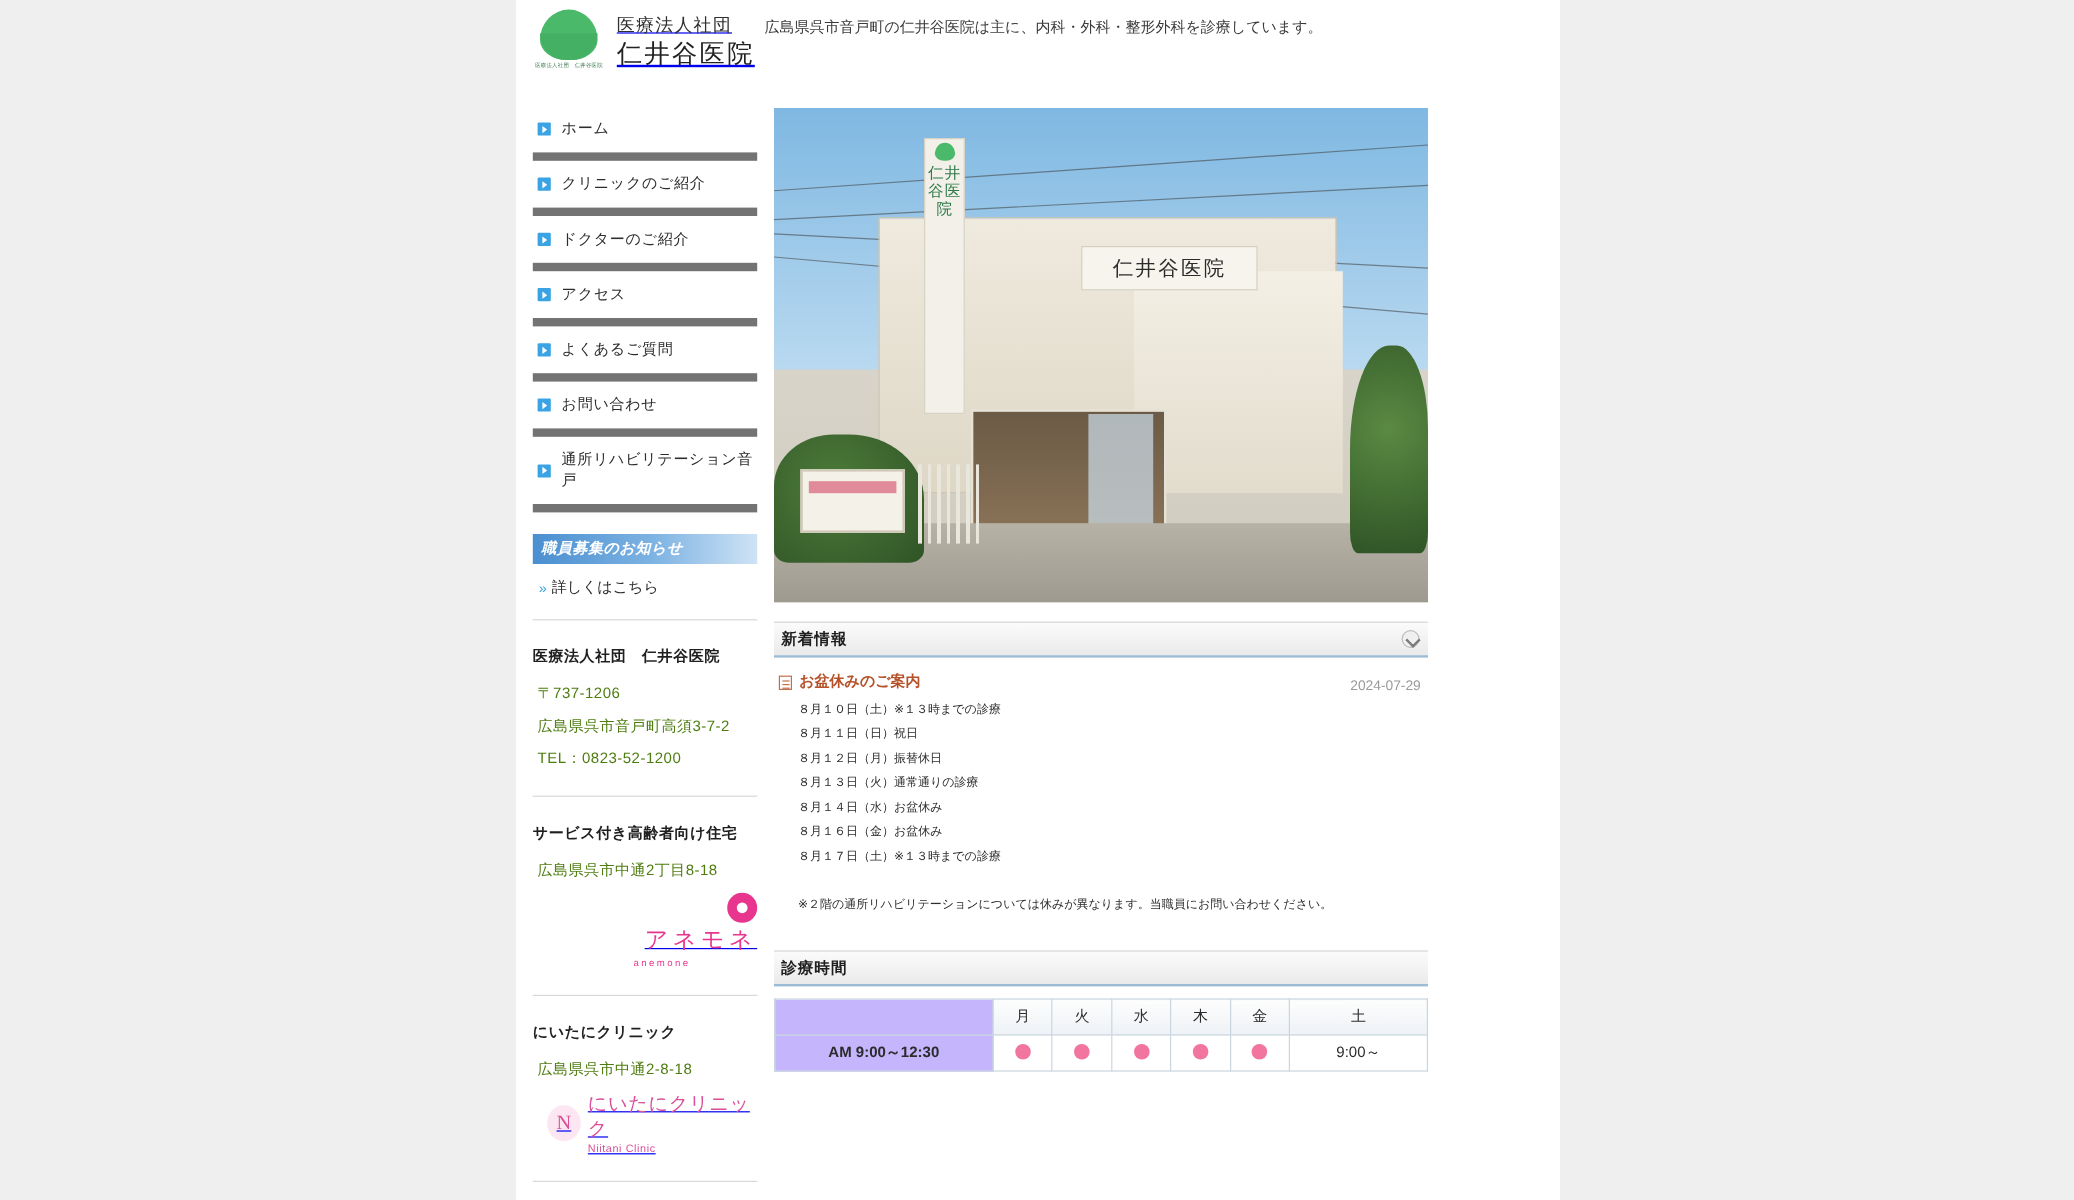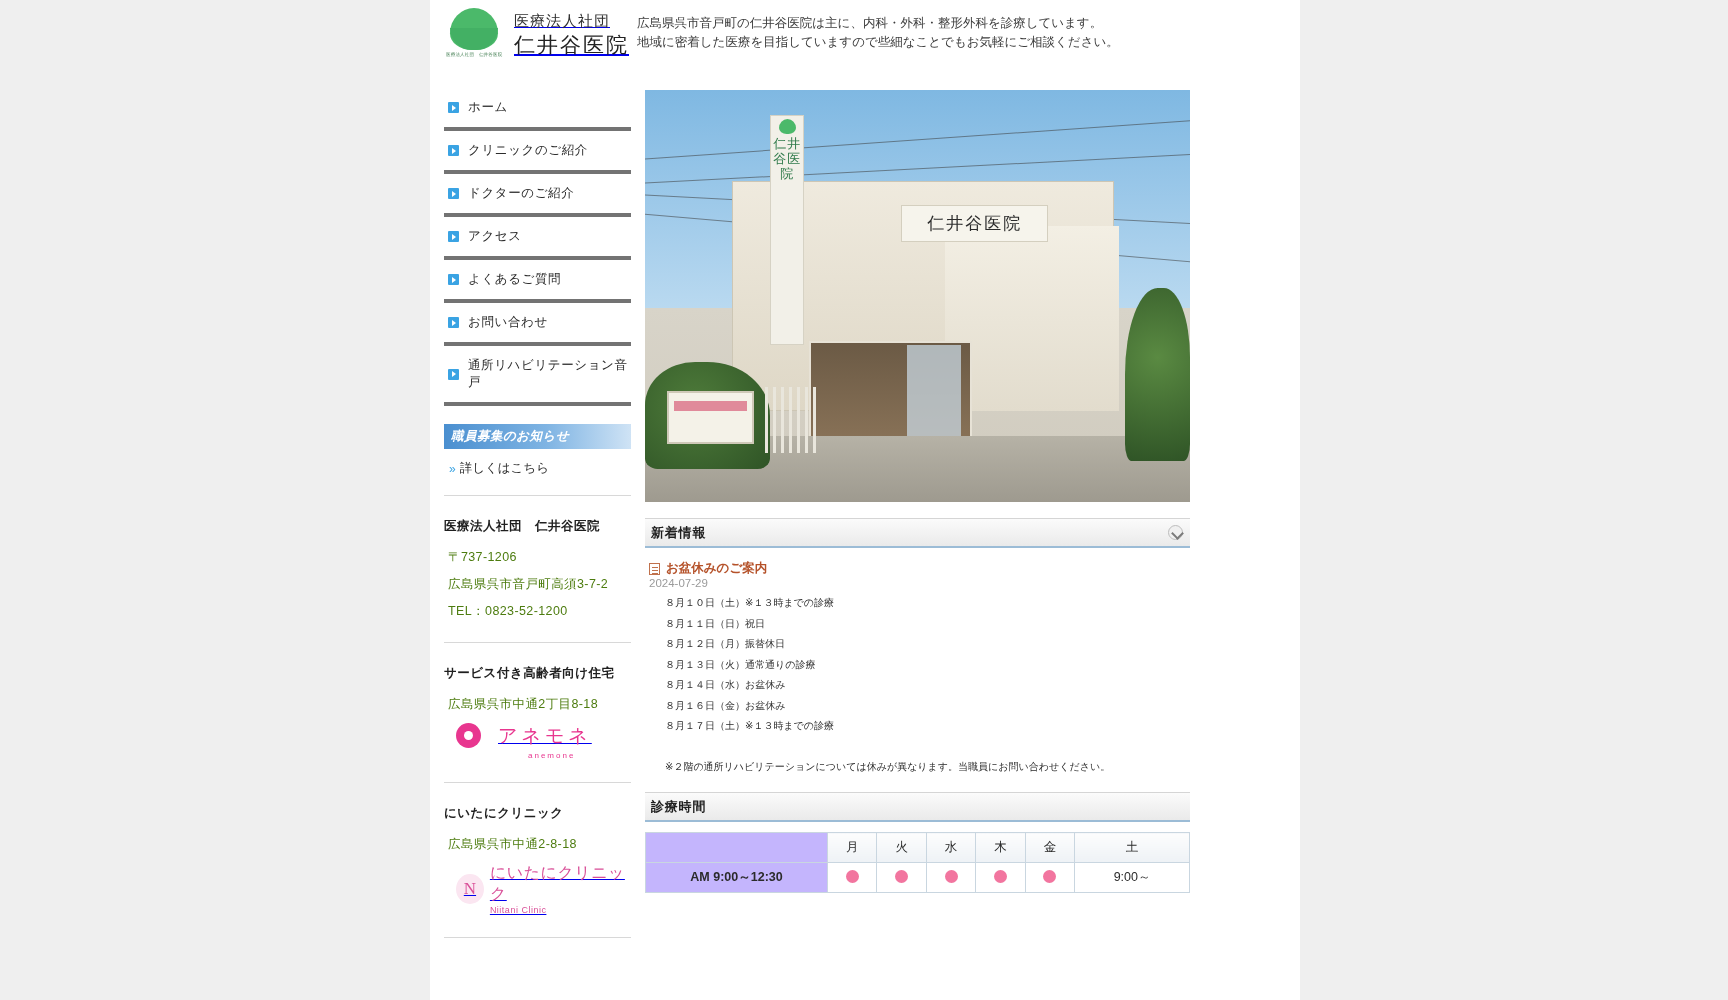--- a/index.html
+++ b/index.html
@@ -95,21 +95,21 @@
     width: 215px;
     padding: 8px 14px 20px 14px;
   }
   .main {
     width: 655px;
     padding: 10px 12px 0 0;
   }
   
   .nav { list-style: none; margin: 0; padding: 0; }
   .nav li {
-    border-bottom: 4px solid #737373;
+    border-bottom: 7px solid #737373;
     font-family: Liberation Mono, monospace;
   }
   .nav a {
     display: flex;
     align-items: center;
     gap: 9px;
     padding: 11px 2px 11px 4px;
     text-decoration: none;
     color: #2c2c2c;
     font-size: 12.5px;
@@ -171,22 +171,23 @@
     letter-spacing: 0.4px;
   }
   .sep {
     border: 0; border-top: 1px solid #d8d8d8;
     margin: 22px 0 0 0;
   }
   
   .anemone {
     margin: 8px 0 0 12px;
     display: flex;
-    align-items: flex-start;
-    gap: 17px;
+    align-items: flex-end;
+    gap: 1px;
+    flex-direction: column;
   }
   .anemone .flower {
     width: 25px; height: 25px;
     border-radius: 50%;
     background: #e8368f;
     position: relative;
   }
   .anemone .flower:after {
     content: "";
     position: absolute; left: 8px; top: 8px;
@@ -357,21 +358,20 @@
     width: 545px;
     height: 228px;
     overflow: hidden;
     padding: 12px 6px 0 4px;
     position: relative;
   }
   .news-row {
     display: flex;
     justify-content: space-between;
     align-items: baseline;
-    flex-direction: column;
   }
   .news-title {
     display: flex; align-items: center; gap: 6px;
     font-size: 12.5px;
     color: #b5522a;
     font-weight: bold;
   }
   .doc-ico {
     width: 11px; height: 12px;
     background: #fff;
@@ -440,21 +440,20 @@
           <span class="logo-leaf"></span>
           <span class="logo-sub">医療法人社団　仁井谷医院</span>
         </span>
         <span class="logo-text">
           <span class="corp">医療法人社団</span>
           <div class="clinic">仁井谷医院</div>
         </span>
       </a>
       <div class="header-lead">
         <div>広島県呉市音戸町の仁井谷医院は主に、内科・外科・整形外科を診療しています。</div>
-        <div>地域に密着した医療を目指していますので些細なことでもお気軽にご相談ください。</div>
       </div>
     </div>
 
     <div class="content">
 
       <div class="sidebar">
         <ul class="nav">
           <li>
             <a href="#">
               <span class="arrow-ico"></span>

